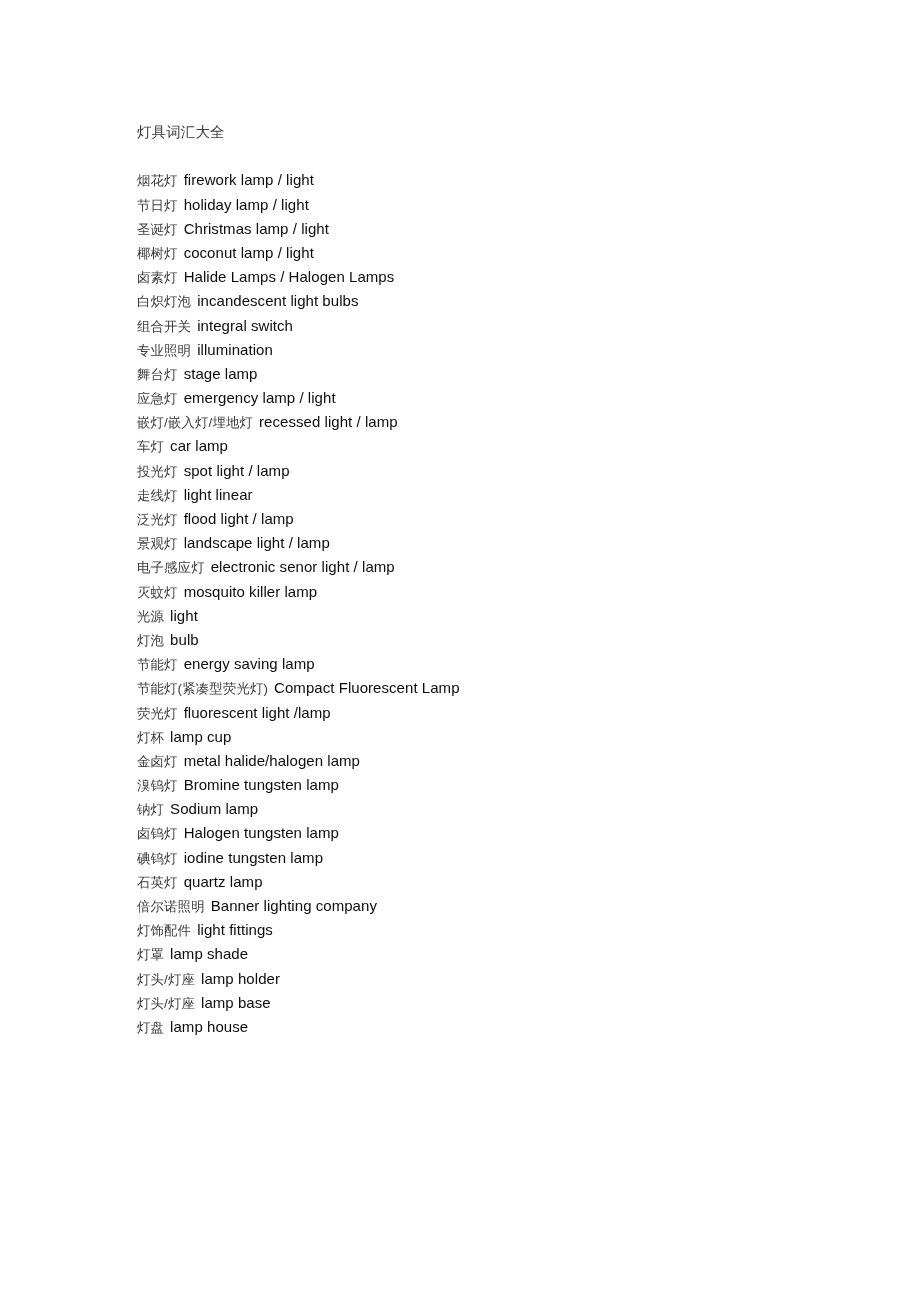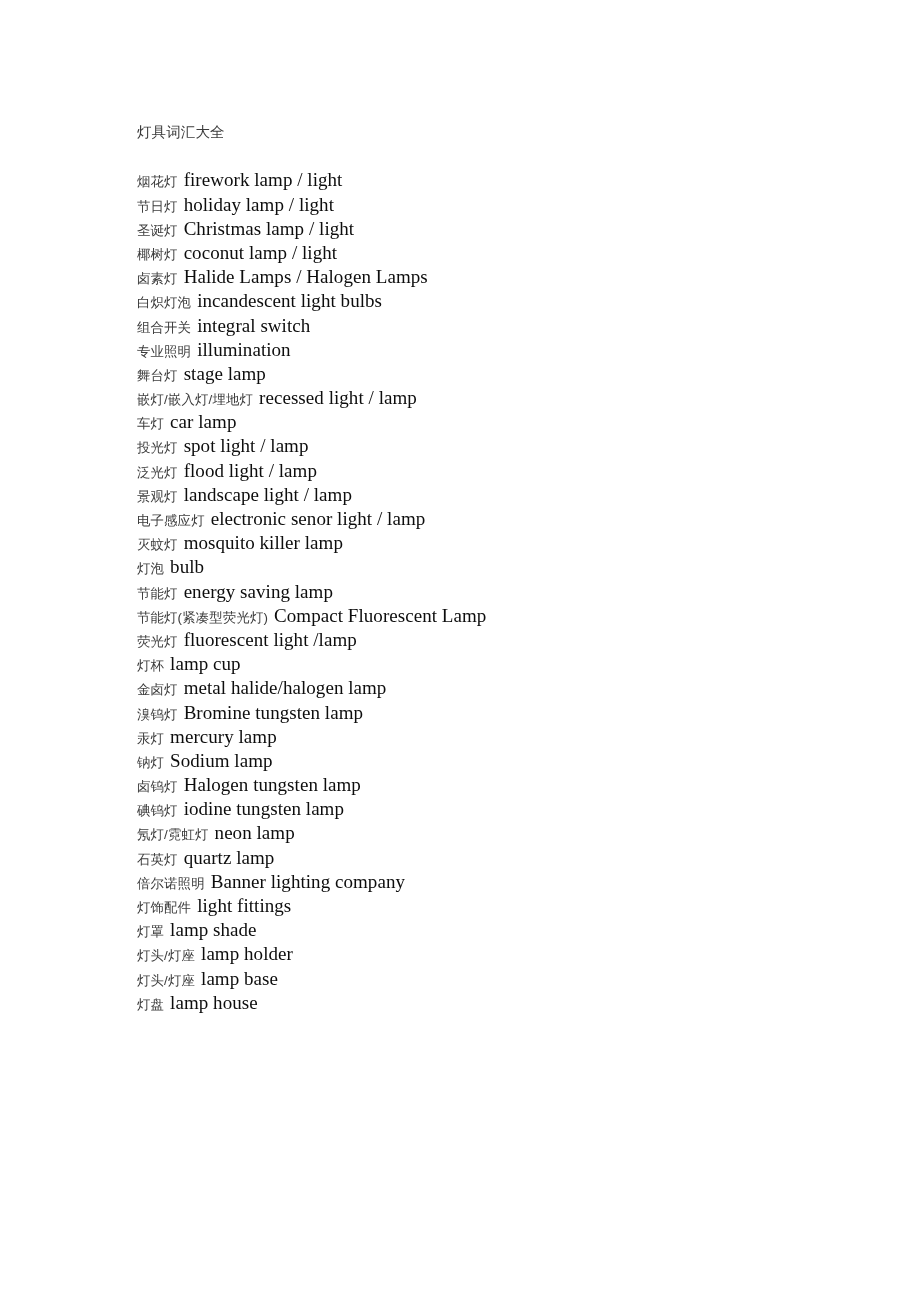--- a/index.html
+++ b/index.html
@@ -63,24 +63,23 @@
     letter-spacing: 0.15px;
     text-align: right;
   }
 
   .gap {
     display: inline-block;
     width: 6px;
   }
 
   .en {
-    font-size: 19px;
+    font-size: 15px;
     color: #0d0d0d;
     letter-spacing: 0.05px;
-    font-family: Liberation Serif, serif;
   }
 </style>
 </head>
 <body>
 
 <div class="page">
   <div class="content">
 
     <div class="doc-title">灯具词汇大全</div>
 
@@ -89,39 +88,40 @@
     <ul class="entry-list" id="entry-list">
         <li class="entry"><span class="cn">烟花灯</span><span class="gap"></span><span class="en">firework lamp / light</span></li>
         <li class="entry"><span class="cn">节日灯</span><span class="gap"></span><span class="en">holiday lamp / light</span></li>
         <li class="entry"><span class="cn">圣诞灯</span><span class="gap"></span><span class="en">Christmas lamp / light</span></li>
         <li class="entry"><span class="cn">椰树灯</span><span class="gap"></span><span class="en">coconut lamp / light</span></li>
         <li class="entry"><span class="cn">卤素灯</span><span class="gap"></span><span class="en">Halide Lamps / Halogen Lamps</span></li>
         <li class="entry"><span class="cn">白炽灯泡</span><span class="gap"></span><span class="en">incandescent light bulbs</span></li>
         <li class="entry"><span class="cn">组合开关</span><span class="gap"></span><span class="en">integral switch</span></li>
         <li class="entry"><span class="cn">专业照明</span><span class="gap"></span><span class="en">illumination</span></li>
         <li class="entry"><span class="cn">舞台灯</span><span class="gap"></span><span class="en">stage lamp</span></li>
+        <li class="entry"><span class="cn">应急灯</span><span class="gap"></span><span class="en">emergency lamp / light</span></li>
         <li class="entry"><span class="cn">嵌灯/嵌入灯/埋地灯</span><span class="gap"></span><span class="en">recessed light / lamp</span></li>
         <li class="entry"><span class="cn">车灯</span><span class="gap"></span><span class="en">car lamp</span></li>
         <li class="entry"><span class="cn">投光灯</span><span class="gap"></span><span class="en">spot light / lamp</span></li>
+        <li class="entry"><span class="cn">走线灯</span><span class="gap"></span><span class="en">light linear</span></li>
         <li class="entry"><span class="cn">泛光灯</span><span class="gap"></span><span class="en">flood light / lamp</span></li>
         <li class="entry"><span class="cn">景观灯</span><span class="gap"></span><span class="en">landscape light / lamp</span></li>
         <li class="entry"><span class="cn">电子感应灯</span><span class="gap"></span><span class="en">electronic senor light / lamp</span></li>
         <li class="entry"><span class="cn">灭蚊灯</span><span class="gap"></span><span class="en">mosquito killer lamp</span></li>
+        <li class="entry"><span class="cn">光源</span><span class="gap"></span><span class="en">light</span></li>
         <li class="entry"><span class="cn">灯泡</span><span class="gap"></span><span class="en">bulb</span></li>
         <li class="entry"><span class="cn">节能灯</span><span class="gap"></span><span class="en">energy saving lamp</span></li>
         <li class="entry"><span class="cn">节能灯(紧凑型荧光灯)</span><span class="gap"></span><span class="en">Compact Fluorescent Lamp</span></li>
         <li class="entry"><span class="cn">荧光灯</span><span class="gap"></span><span class="en">fluorescent light /lamp</span></li>
         <li class="entry"><span class="cn">灯杯</span><span class="gap"></span><span class="en">lamp cup</span></li>
         <li class="entry"><span class="cn">金卤灯</span><span class="gap"></span><span class="en">metal halide/halogen lamp</span></li>
         <li class="entry"><span class="cn">溴钨灯</span><span class="gap"></span><span class="en">Bromine tungsten lamp</span></li>
-        <li class="entry"><span class="cn">汞灯</span><span class="gap"></span><span class="en">mercury lamp</span></li>
         <li class="entry"><span class="cn">钠灯</span><span class="gap"></span><span class="en">Sodium lamp</span></li>
         <li class="entry"><span class="cn">卤钨灯</span><span class="gap"></span><span class="en">Halogen tungsten lamp</span></li>
         <li class="entry"><span class="cn">碘钨灯</span><span class="gap"></span><span class="en">iodine tungsten lamp</span></li>
-        <li class="entry"><span class="cn">氖灯/霓虹灯</span><span class="gap"></span><span class="en">neon lamp</span></li>
         <li class="entry"><span class="cn">石英灯</span><span class="gap"></span><span class="en">quartz lamp</span></li>
         <li class="entry"><span class="cn">倍尔诺照明</span><span class="gap"></span><span class="en">Banner lighting company</span></li>
         <li class="entry"><span class="cn">灯饰配件</span><span class="gap"></span><span class="en">light fittings</span></li>
         <li class="entry"><span class="cn">灯罩</span><span class="gap"></span><span class="en">lamp shade</span></li>
         <li class="entry"><span class="cn">灯头/灯座</span><span class="gap"></span><span class="en">lamp holder</span></li>
         <li class="entry"><span class="cn">灯头/灯座</span><span class="gap"></span><span class="en">lamp base</span></li>
         <li class="entry"><span class="cn">灯盘</span><span class="gap"></span><span class="en">lamp house</span></li>
       </ul>
 
   </div>

